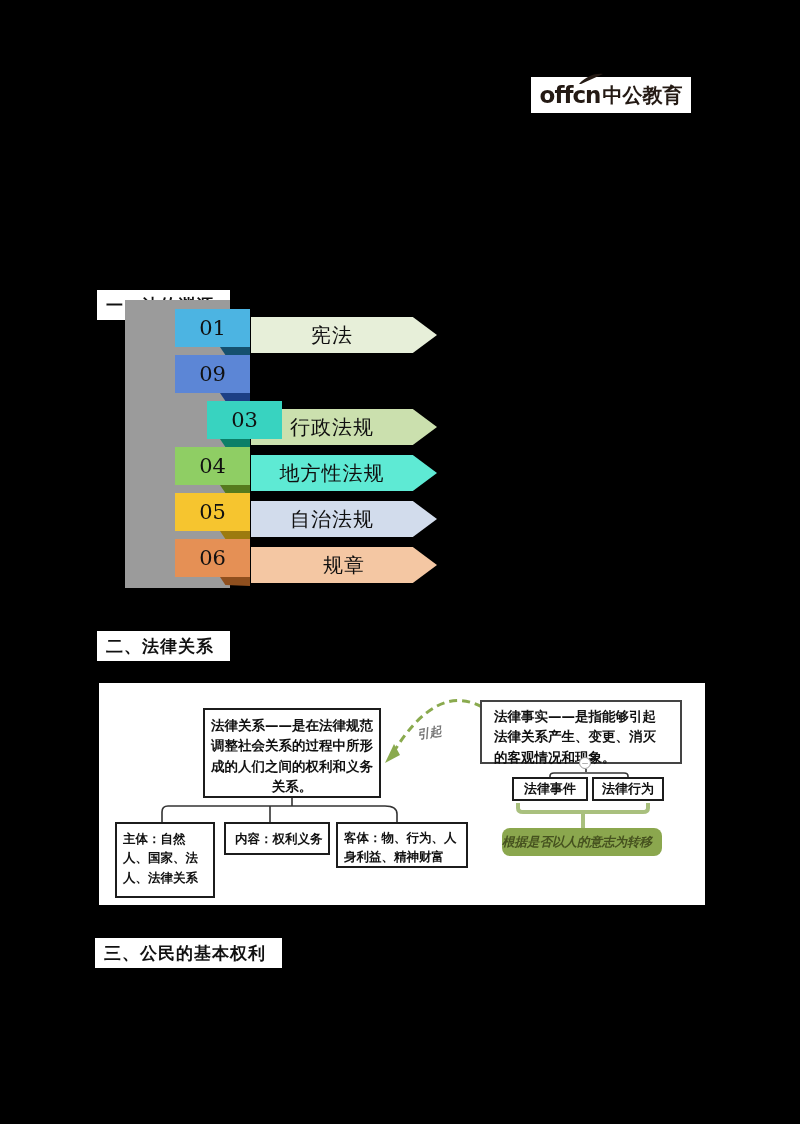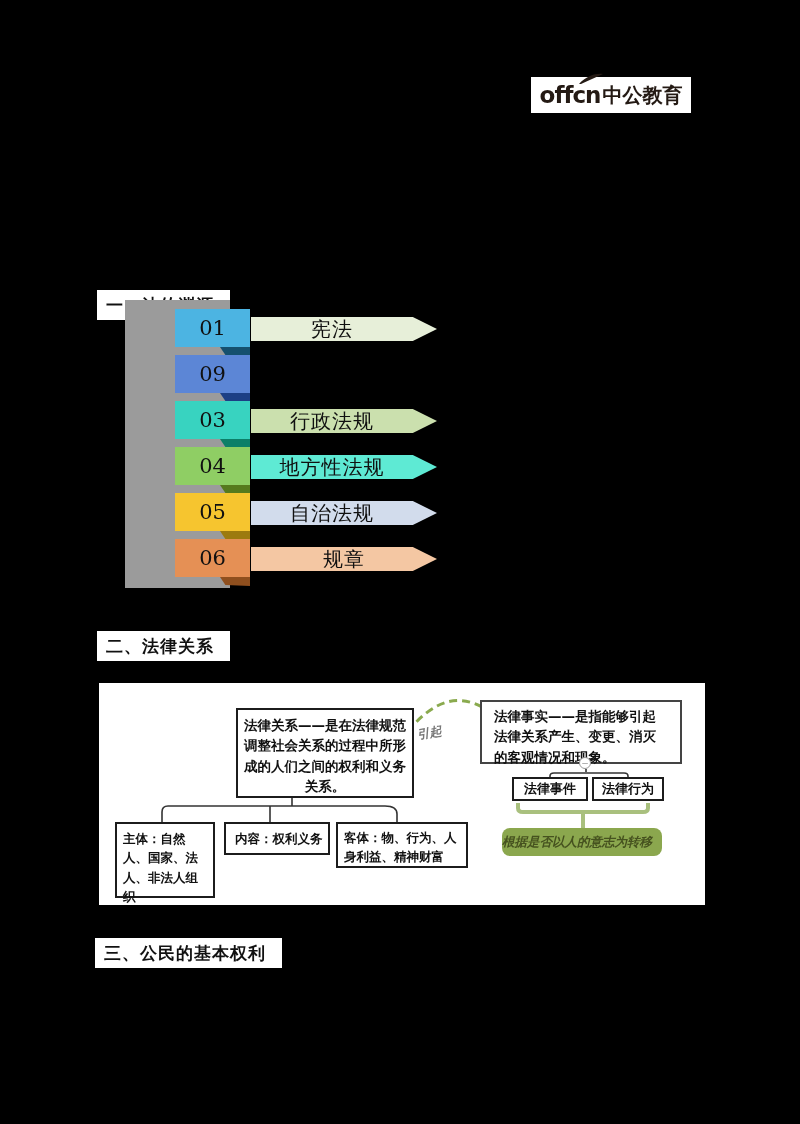--- a/index.html
+++ b/index.html
@@ -22,33 +22,33 @@
   
   .diagram1{position:absolute;left:125px;top:300px;width:320px;height:290px;}
   .gray-bar{position:absolute;left:0;top:0;width:105px;height:288px;background:#9b9b9b;}
   .src-row{position:absolute;left:0;width:320px;height:46px;}
   .num-box{position:absolute;left:50px;top:0;width:75px;height:38px;z-index:3;
            display:flex;align-items:center;justify-content:center;
            font-family:"DejaVu Serif","Liberation Serif",serif;
            font-size:21px;color:#101010;}
   .fold{position:absolute;left:95px;top:38px;width:30px;height:9px;z-index:2;
         clip-path:polygon(0 0,100% 0,100% 100%,18% 88%);}
-  .banner{position:absolute;left:126px;top:8px;width:186px;height:24px;z-index:1;
+  .banner{position:absolute;left:126px;top:8px;width:186px;height:36px;z-index:1;
           clip-path:polygon(0 0,87% 0,100% 50%,87% 100%,0 100%);
           display:flex;align-items:center;justify-content:center;padding-right:24px;box-sizing:border-box;
           font-family:"DejaVu Serif","Liberation Serif",serif;
           font-size:20px;color:#101010;letter-spacing:1px;}
 
   
   .panel{position:absolute;left:99px;top:683px;width:606px;height:222px;background:#fff;}
   .panel svg{position:absolute;left:0;top:0;}
   .fc-box{position:absolute;background:#fff;border:2px solid #1c1c1c;box-sizing:border-box;
           font-weight:bold;color:#111;}
   .def-box{left:104px;top:25px;width:178px;height:90px;font-size:13.5px;line-height:1.5;
-           text-align:center;padding:5px 3px;margin-left:33px;}
+           text-align:center;padding:5px 3px;}
   .fact-box{left:381px;top:17px;width:202px;height:64px;font-size:13.5px;line-height:1.5;
             text-align:left;padding:4px 12px;border-color:#444;}
   .subj-box{left:16px;top:139px;width:100px;height:76px;font-size:12.5px;line-height:1.55;
             padding:5px 6px;}
   .cont-box{left:125px;top:139px;width:106px;height:33px;font-size:12.5px;line-height:23px;
             padding:3px 0 0 9px;}
   .obj-box{left:237px;top:139px;width:132px;height:46px;font-size:12.5px;line-height:1.55;
            padding:4px 6px;}
   .event-box{left:413px;top:94px;width:76px;height:24px;font-size:13px;line-height:20px;
              text-align:center;border-width:2px;}
@@ -90,21 +90,21 @@
       <div class="fold" style="background: rgb(21, 80, 110);"></div>
       <div class="num-box" style="background: rgb(76, 180, 226);">01</div>
     </div>
     <div class="src-row" style="top:55px">
       <div class="fold" style="background: rgb(28, 63, 133);"></div>
       <div class="num-box" style="background: rgb(92, 134, 214);">09</div>
     </div>
     <div class="src-row" style="top:101px">
       <div class="banner" style="background: rgb(203, 224, 174);">行政法规</div>
       <div class="fold" style="background: rgb(12, 127, 104);"></div>
-      <div class="num-box" style="background: rgb(56, 211, 192);">03</div>
+      <div class="num-box" style="background: rgb(56, 211, 192); margin-left: 32px;">03</div>
     </div>
     <div class="src-row" style="top:147px">
       <div class="banner" style="background: #5eead4;">地方性法规</div>
       <div class="fold" style="background: rgb(86, 122, 29);"></div>
       <div class="num-box" style="background: rgb(143, 206, 100);">04</div>
     </div>
     <div class="src-row" style="top:193px">
       <div class="banner" style="background: rgb(210, 220, 236);">自治法规</div>
       <div class="fold" style="background: rgb(156, 122, 15);"></div>
       <div class="num-box" style="background: rgb(246, 197, 47);">05</div>
@@ -129,21 +129,21 @@
 
       <path d="M419 120 L419 125 Q419 129 424 129 H544 Q549 129 549 125 L549 120 M484 129 L484 146" fill="none" stroke="#a9c07e" stroke-width="4"></path>
     </svg>
 
     <div class="fc-box def-box">法律关系——是在法律规范调整社会关系的过程中所形成的人们之间的权利和义务关系。</div>
 
     <div class="fc-box fact-box">法律事实——是指能够引起法律关系产生、变更、消灭的客观情况和现象。</div>
 
     <div class="arrow-label">引起</div>
 
-    <div class="fc-box subj-box">主体：自然人、国家、法人、非法人组织</div>
+    <div class="fc-box subj-box">主体：自然人、国家、法人、法律关系</div>
     <div class="fc-box cont-box">内容：权利义务</div>
     <div class="fc-box obj-box">客体：物、行为、人身利益、精神财富</div>
 
     <div class="toggle-circle">−</div>
 
     <div class="fc-box event-box">法律事件</div>
     <div class="fc-box act-box">法律行为</div>
 
     <div class="criterion-box" style="background: rgb(139, 167, 78); color: rgb(70, 82, 31);">根据是否以人的意志为转移</div>
   </div>

